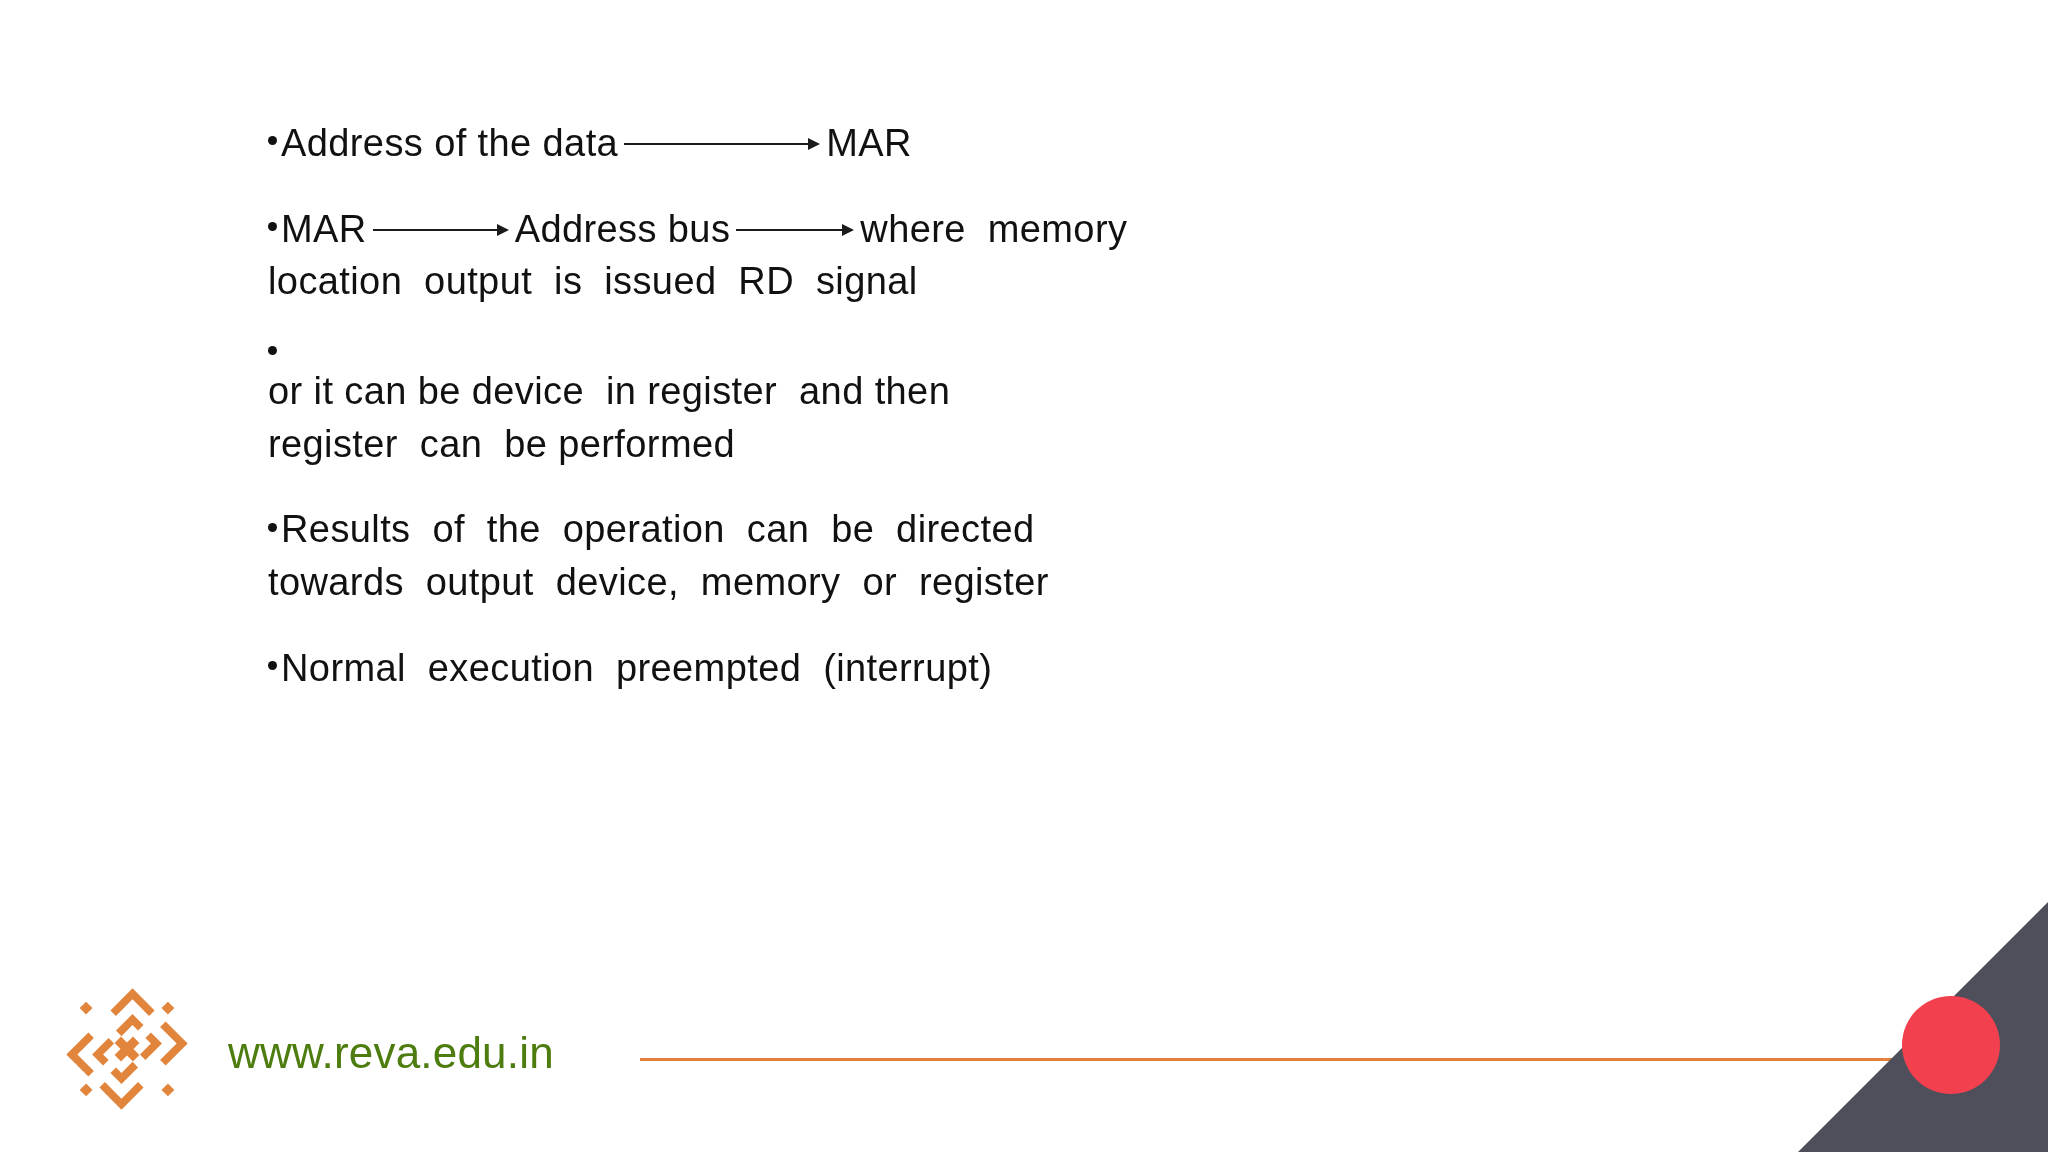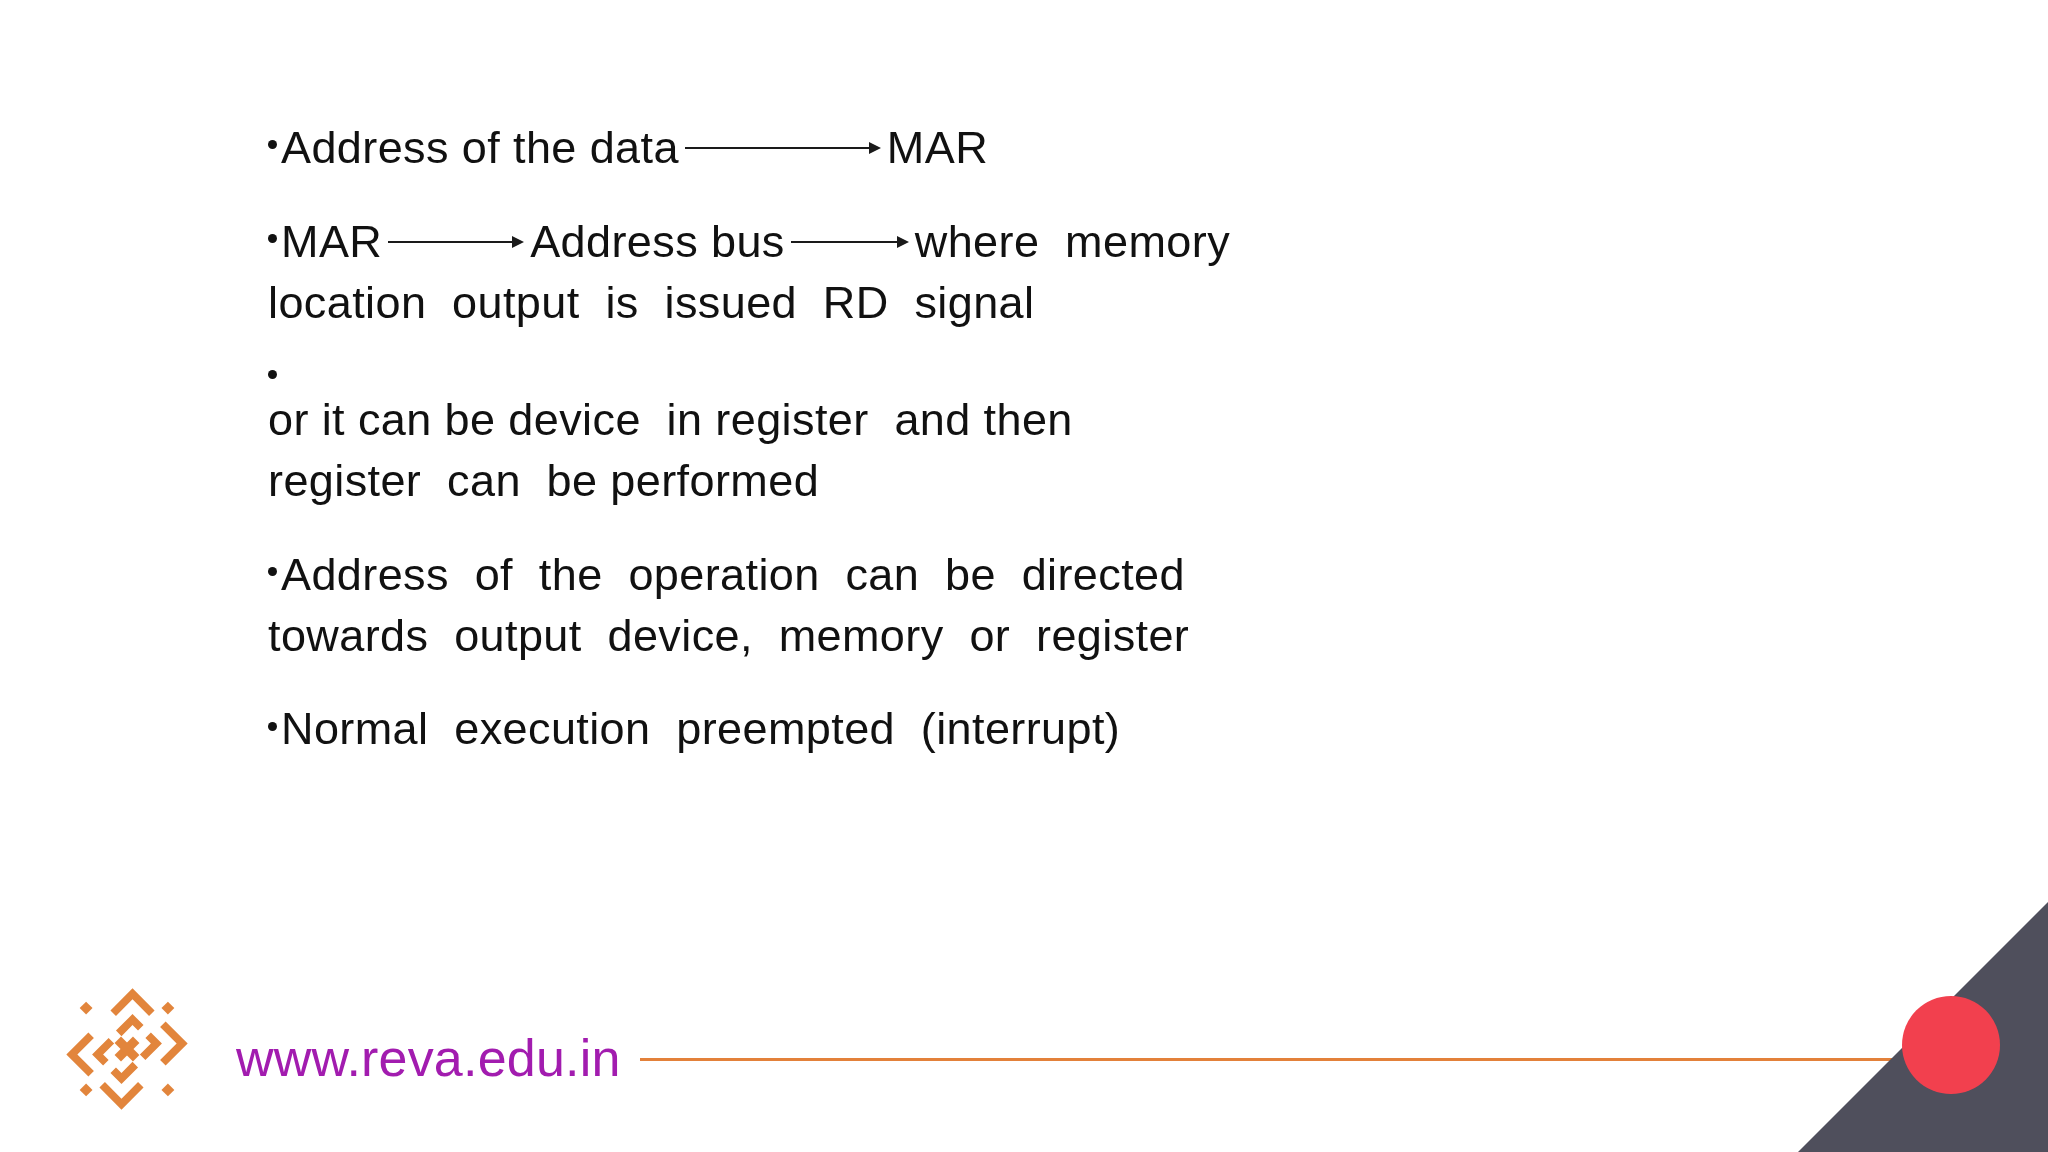--- a/index.html
+++ b/index.html
@@ -34,21 +34,21 @@
   .bullet-block {
     margin-bottom: 42px;
   }
   .bullet-block:last-child { margin-bottom: 17px; }
 
   .bline {
     display: flex;
     align-items: center;
     flex-wrap: nowrap;
     white-space: pre;
-    font-size: 45px;
+    font-size: 38px;
     line-height: 1.15;
     color: #111111;
     letter-spacing: 0.4px;
     font-family: "Liberation Sans", sans-serif;
   }
   .bline.wrap2 { margin-top: 9px; }
 
   .bullet-dot {
     display: inline-block;
     width: 9px;
@@ -108,24 +108,24 @@
   .logo {
     position: absolute;
     left: 62px;
     top: 4px;
     width: 130px;
     height: 130px;
   }
 
   .site-url {
     position: absolute;
-    left: 236px;
+    left: 228px;
     top: 48px;
-    font-size: 52px;
-    color: #a21caf;
+    font-size: 44px;
+    color: #4d7c0f;
     font-family: "Liberation Sans", sans-serif;
     letter-spacing: 0.2px;
     white-space: nowrap;
   }
 
   .rule {
     position: absolute;
     left: 640px;
     top: 78px;
     width: 1302px;
@@ -183,21 +183,21 @@
       <div class="bline wrap2">
         <span class="seg">or it can be device  in register  and then</span>
       </div>
       <div class="bline wrap2">
         <span class="seg">register  can  be performed</span>
       </div>
     </div>
 
     <div class="bullet-block">
       <div class="bline">
-        <span class="bullet-dot"></span><span class="seg">Address  of  the  operation  can  be  directed</span>
+        <span class="bullet-dot"></span><span class="seg">Results  of  the  operation  can  be  directed</span>
       </div>
       <div class="bline wrap2">
         <span class="seg">towards  output  device,  memory  or  register</span>
       </div>
     </div>
 
     <div class="bullet-block">
       <div class="bline">
         <span class="bullet-dot"></span><span class="seg">Normal  execution  preempted  (interrupt)</span>
       </div>

